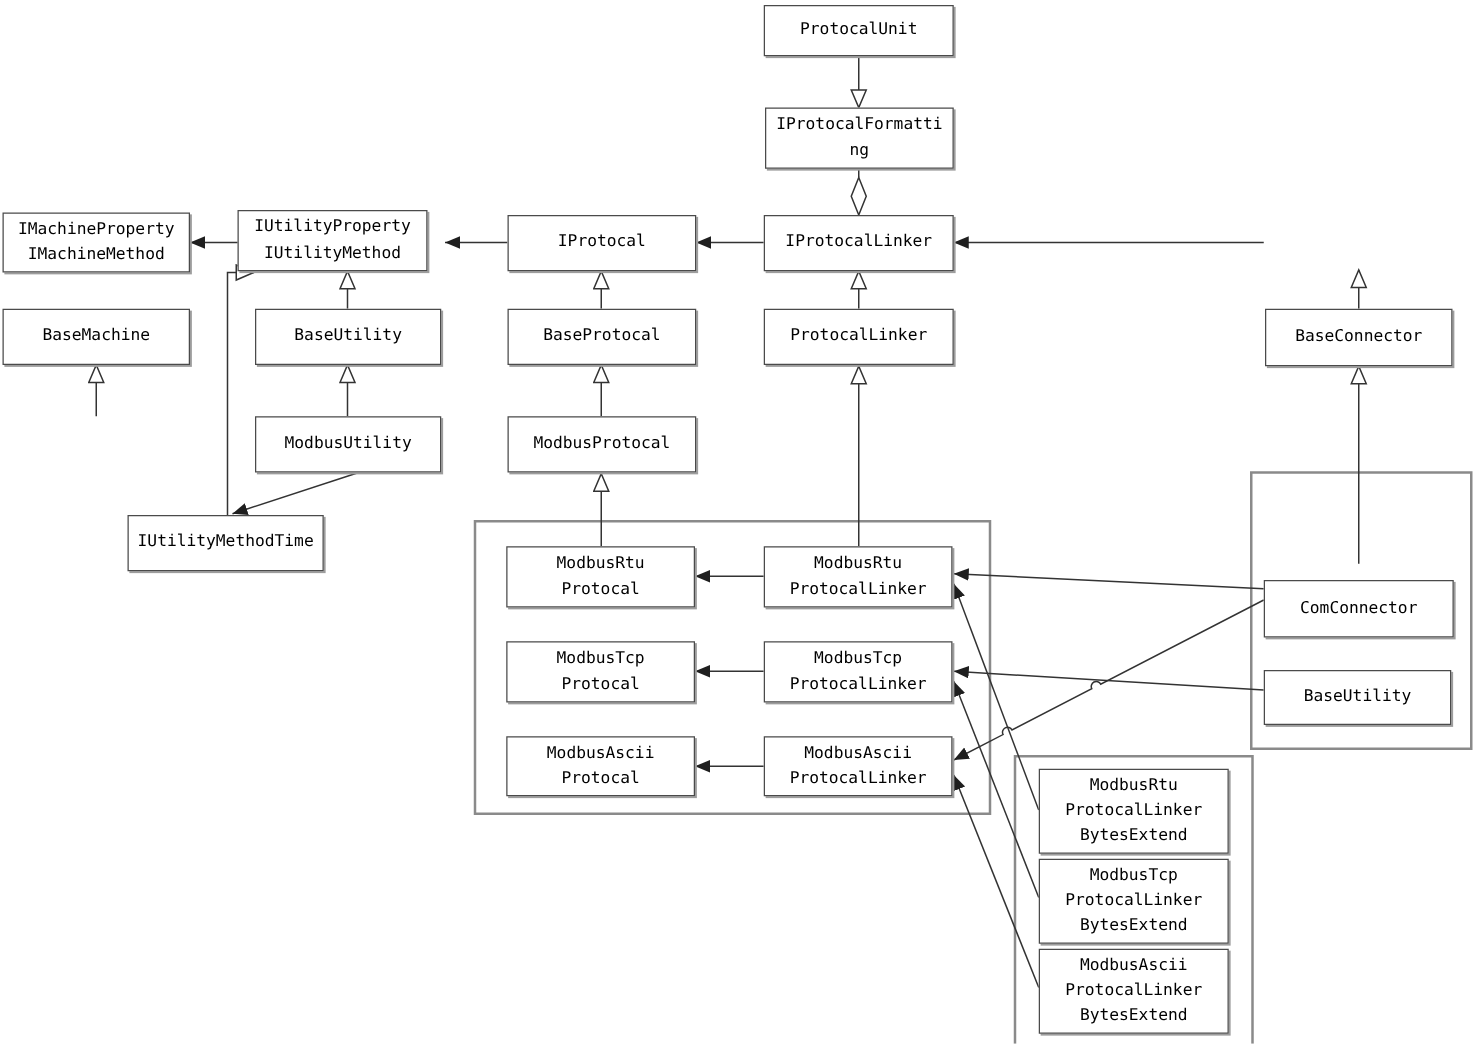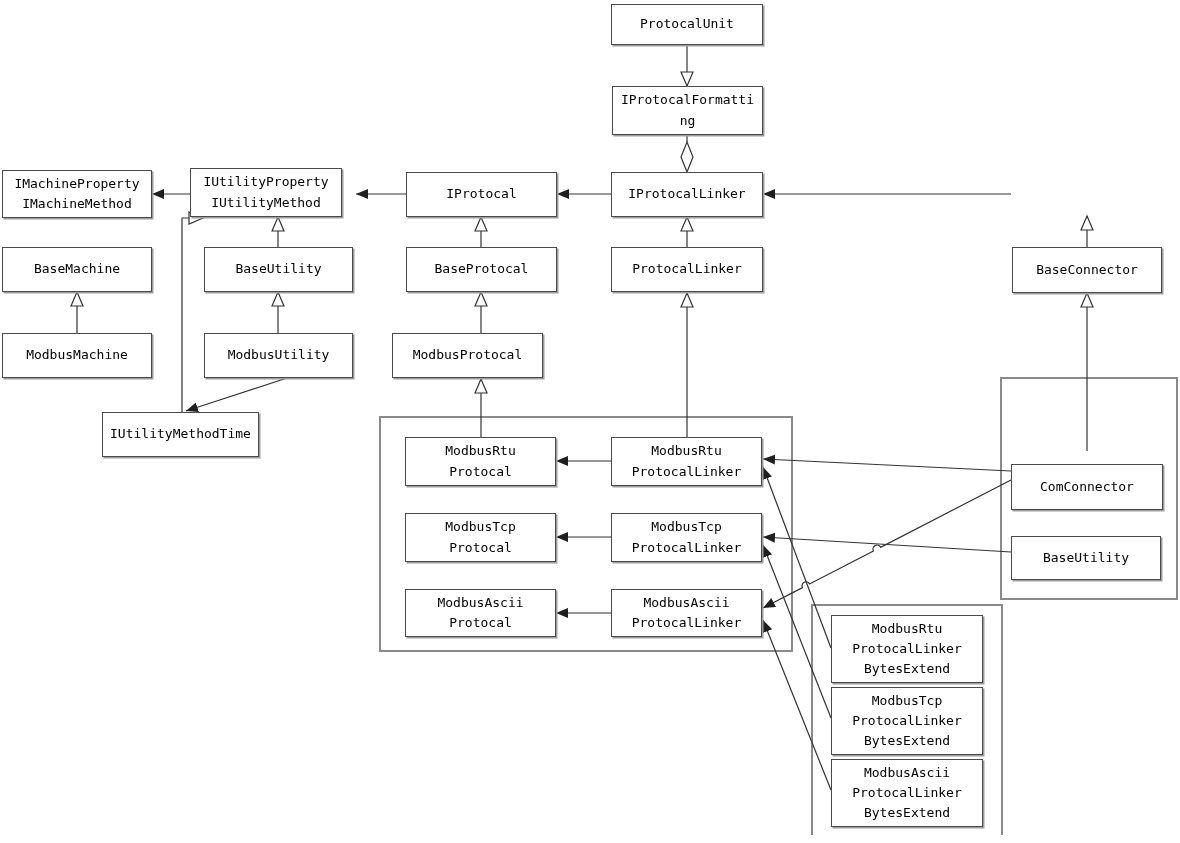--- a/index.html
+++ b/index.html
@@ -84,25 +84,24 @@
       <path d="M831 790 L763 620" fill="none" stroke="#333333" stroke-width="1.2" marker-end="url(#m-arr)"></path>
     </svg>
 
   <div class="node" style="left:611px;top:4px;width:152px;height:41px">ProtocalUnit</div>
   <div class="node" style="left:612px;top:86px;width:151px;height:49px">IProtocalFormatti
 ng</div>
   <div class="node" style="left:611px;top:172px;width:152px;height:45px">IProtocalLinker</div>
   <div class="node" style="left:611px;top:247px;width:152px;height:45px">ProtocalLinker</div>
   <div class="node" style="left:406px;top:172px;width:151px;height:45px">IProtocal</div>
   <div class="node" style="left:406px;top:247px;width:151px;height:45px">BaseProtocal</div>
-  <div class="node" style="left:392px;top:333px;width:151px;height:45px">ModbusProtocal</div>
+  <div class="node" style="left:406px;top:333px;width:151px;height:45px">ModbusProtocal</div>
   <div class="node" style="left:2px;top:170px;width:150px;height:48px">IMachineProperty
 IMachineMethod</div>
   <div class="node" style="left:2px;top:247px;width:150px;height:45px">BaseMachine</div>
-  <div class="node" style="left:2px;top:333px;width:150px;height:45px">ModbusMachine</div>
   <div class="node" style="left:190px;top:168px;width:152px;height:49px">IUtilityProperty
 IUtilityMethod</div>
   <div class="node" style="left:204px;top:247px;width:149px;height:45px">BaseUtility</div>
   <div class="node" style="left:204px;top:333px;width:149px;height:45px">ModbusUtility</div>
   <div class="node" style="left:102px;top:412px;width:157px;height:45px">IUtilityMethodTime</div>
   <div class="node" style="left:1012px;top:247px;width:150px;height:46px">BaseConnector</div>
   <div class="node" style="left:1011px;top:464px;width:152px;height:46px">ComConnector</div>
   <div class="node" style="left:1011px;top:536px;width:150px;height:44px">BaseUtility</div>
   <div class="node" style="left:405px;top:437px;width:151px;height:49px">ModbusRtu
 Protocal</div>

